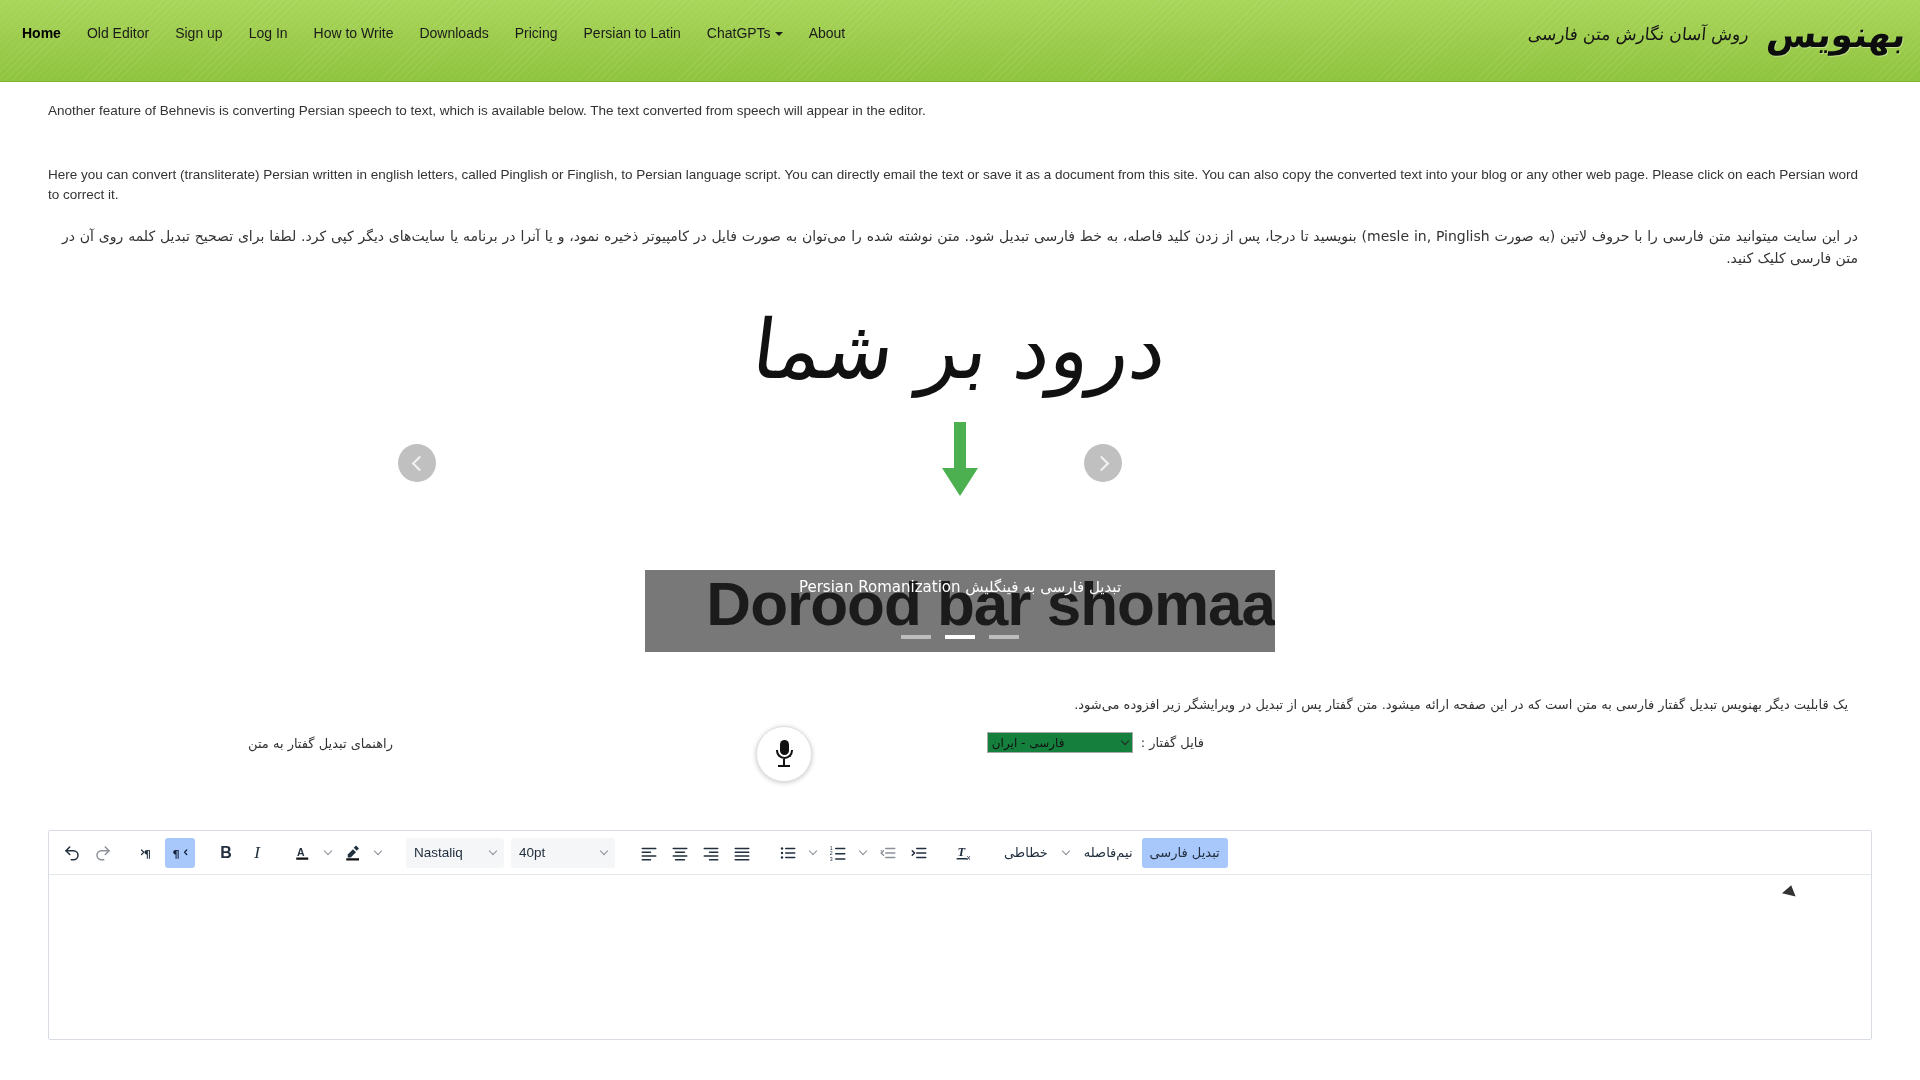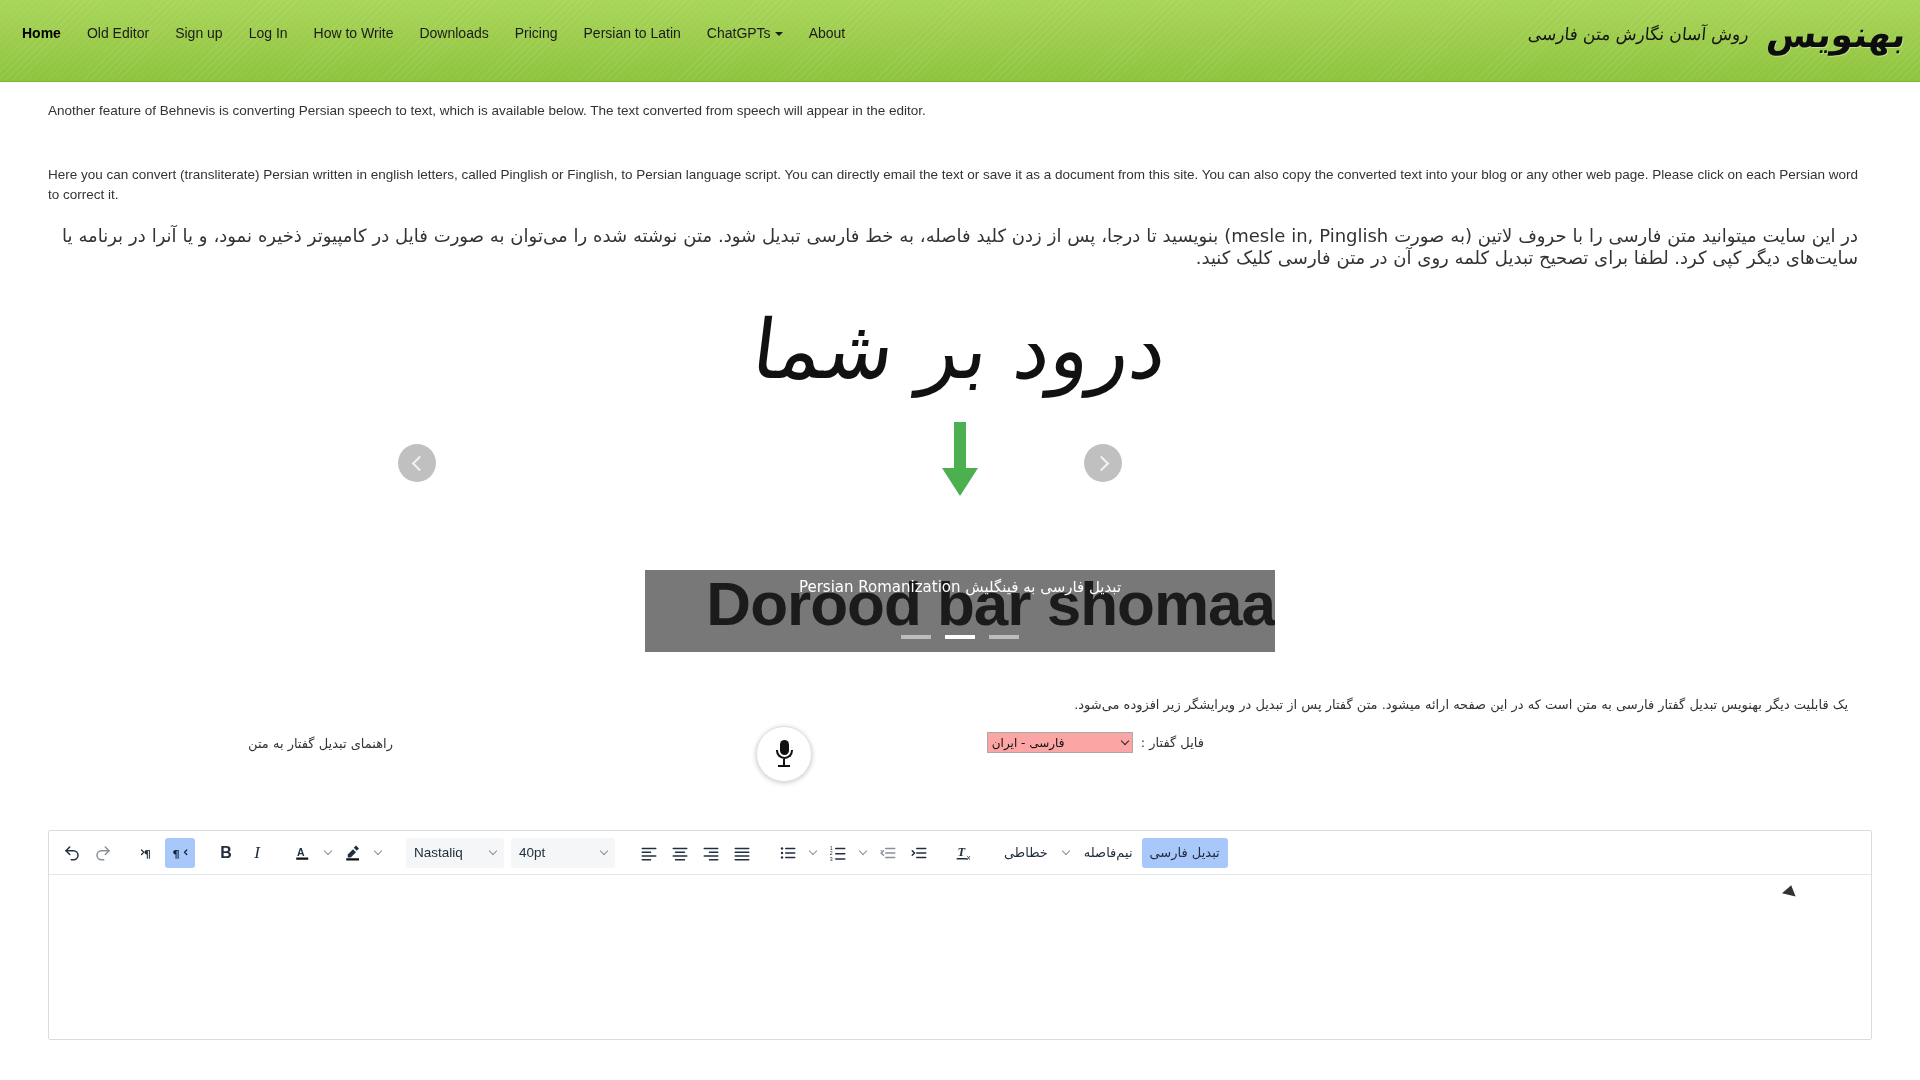--- a/index.html
+++ b/index.html
@@ -100,21 +100,21 @@
     color: #333333;
     line-height: 20px;
     margin: 44px 0 0 0;
     max-width: 1824px;
   }
   .para-en.second { margin-top: 19px; }
   .para-fa {
     direction: rtl;
     text-align: justify;
     font-family: "DejaVu Sans", sans-serif;
-    font-size: 18px;
+    font-size: 14px;
     color: #333333;
     line-height: 22px;
     margin: 20px 0 0 0;
     padding-left: 14px;
     padding-right: 14px;
   }
 
   
   .carousel {
     position: relative;
@@ -286,21 +286,21 @@
     align-items: center;
     direction: rtl;
     font-family: "DejaVu Sans", sans-serif;
     font-size: 13px;
     color: #333;
   }
   .lang-label { margin-left: 8px; white-space: nowrap; }
   .lang-select {
     width: 146px; height: 21px;
     border: 1px solid #a9a9a9;
-    background: #fca5a5;
+    background: #15803d;
     font-family: "DejaVu Sans", sans-serif;
     font-size: 12px;
     color: #111;
     direction: rtl;
     text-align: right;
     padding: 0 4px;
     display: flex;
     align-items: center;
     justify-content: space-between;
     flex-direction: row-reverse;

